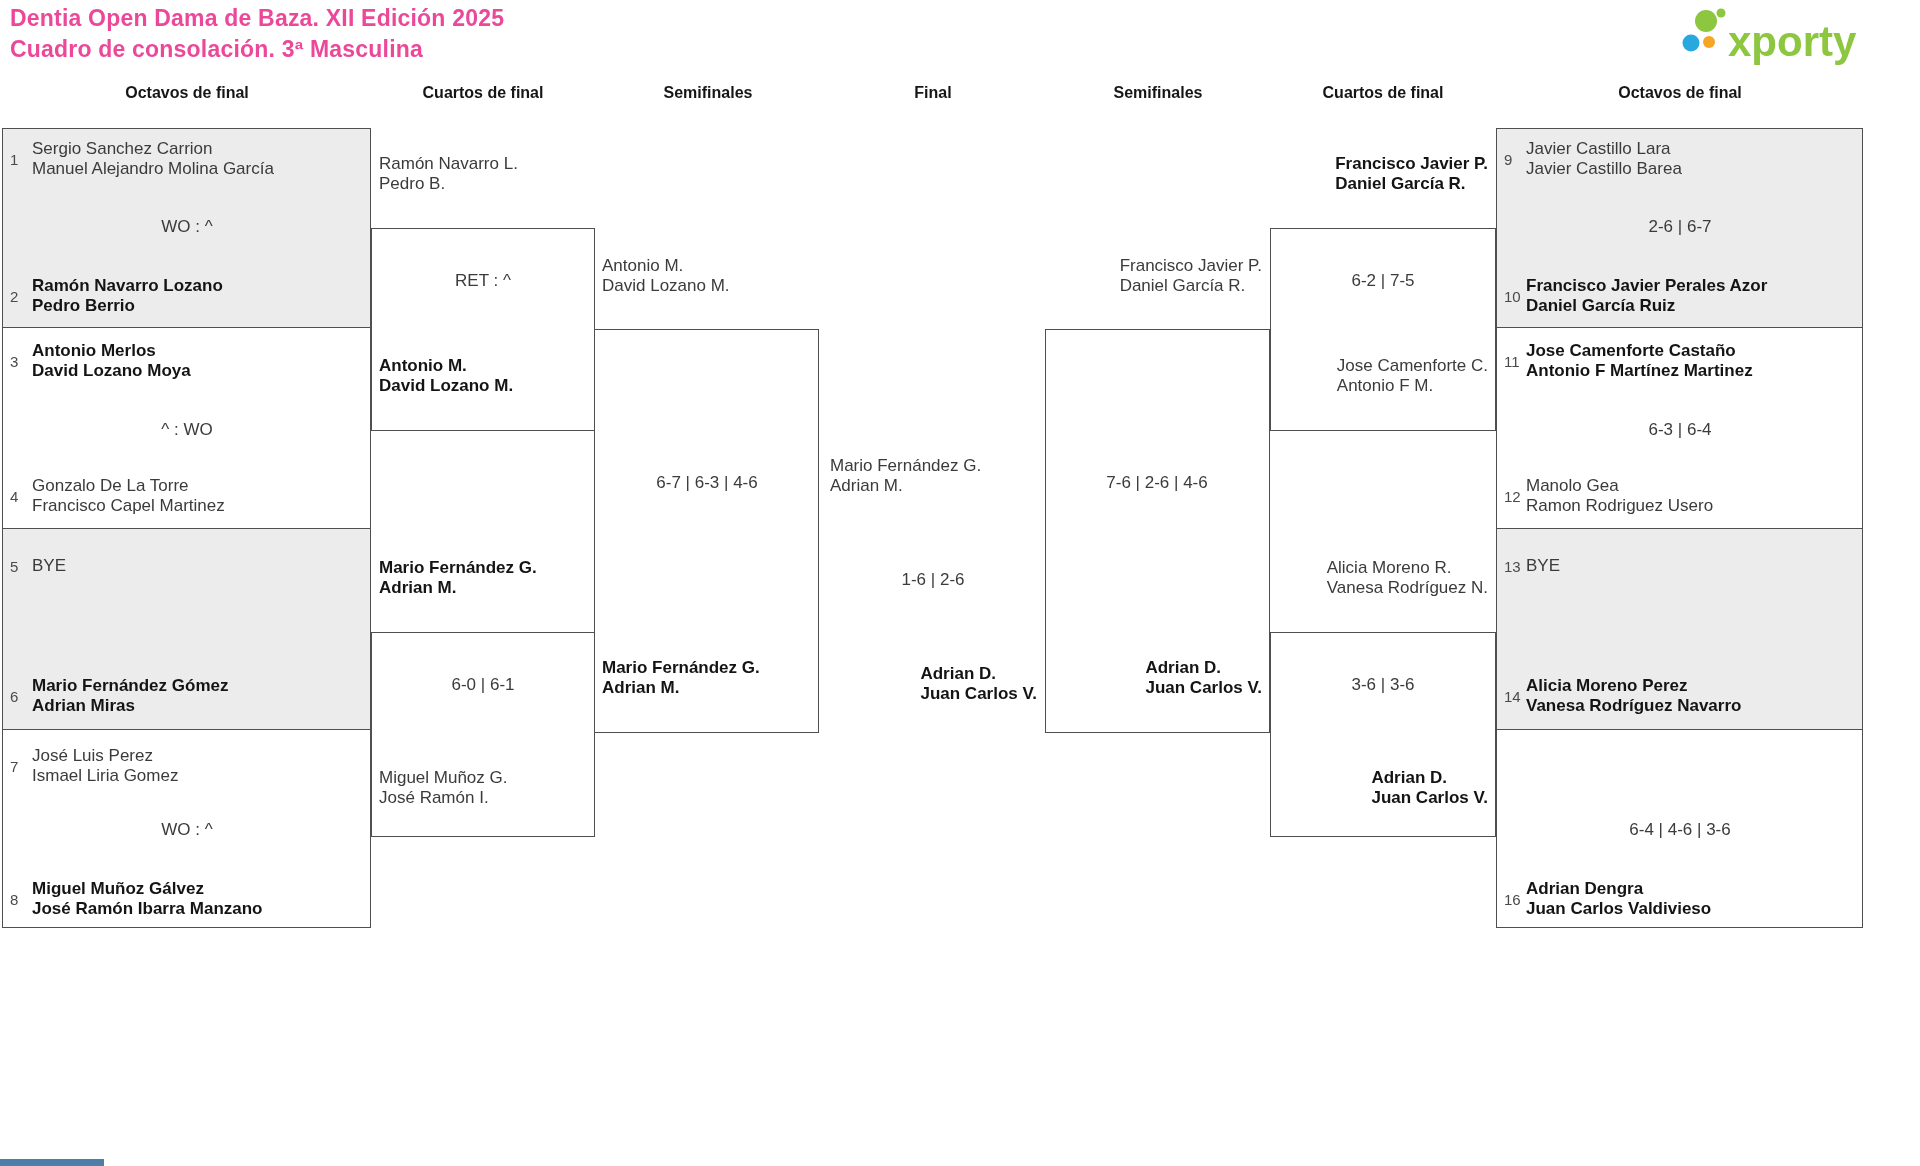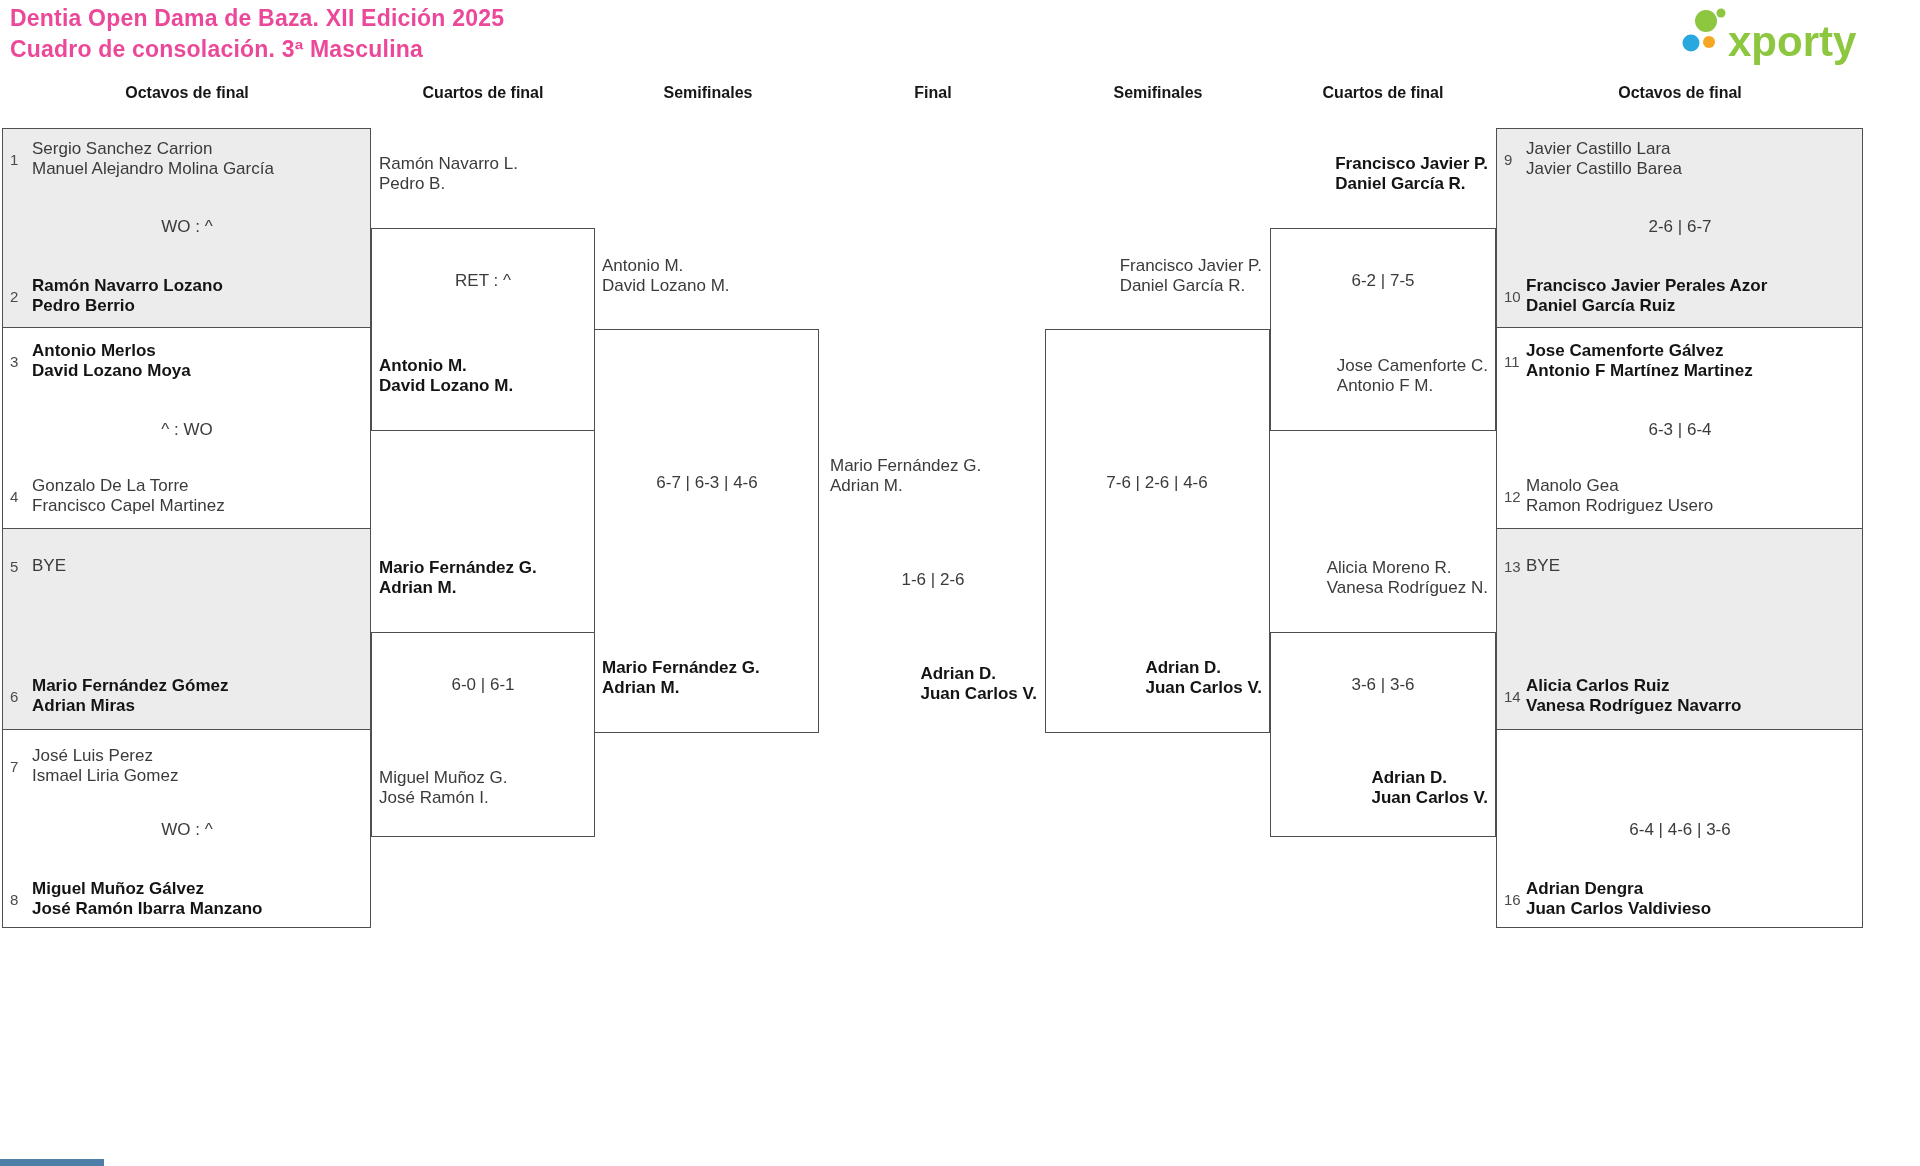--- a/index.html
+++ b/index.html
@@ -208,21 +208,21 @@
     <span class="seed">10</span>
     <div class="names">
         <div>Francisco Javier Perales Azor</div>
         <div>Daniel García Ruiz</div>
       </div>
   </div>
 
   <div class="team winner" style="left:1504px;top:341px">
     <span class="seed">11</span>
     <div class="names">
-        <div>Jose Camenforte Gálvez</div>
+        <div>Jose Camenforte Castaño</div>
         <div>Antonio F Martínez Martinez</div>
       </div>
   </div>
   <div class="score" style="left:1680px;top:420px">6-3 | 6-4</div>
   <div class="team" style="left:1504px;top:476px">
     <span class="seed">12</span>
     <div class="names">
         <div>Manolo Gea</div>
         <div>Ramon Rodriguez Usero</div>
       </div>
@@ -230,21 +230,21 @@
 
   <div class="team" style="left:1504px;top:556px">
     <span class="seed">13</span>
     <div class="names">
         <div>BYE</div>
       </div>
   </div>
   <div class="team winner" style="left:1504px;top:676px">
     <span class="seed">14</span>
     <div class="names">
-        <div>Alicia Carlos Ruiz</div>
+        <div>Alicia Moreno Perez</div>
         <div>Vanesa Rodríguez Navarro</div>
       </div>
   </div>
 
   <div class="score" style="left:1680px;top:820px">6-4 | 4-6 | 3-6</div>
   <div class="team winner" style="left:1504px;top:879px">
     <span class="seed">16</span>
     <div class="names">
         <div>Adrian Dengra</div>
         <div>Juan Carlos Valdivieso</div>

